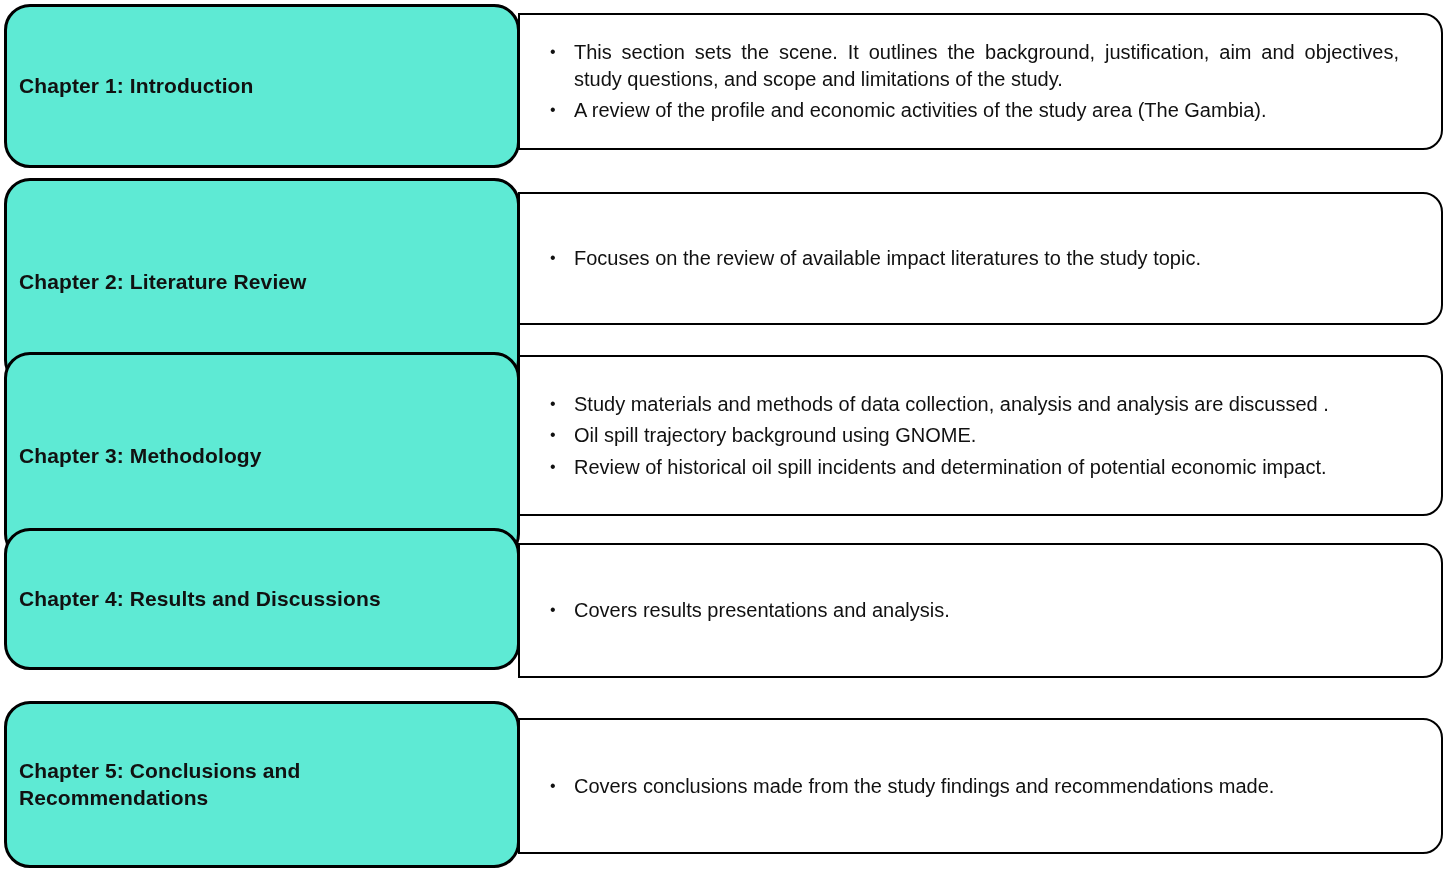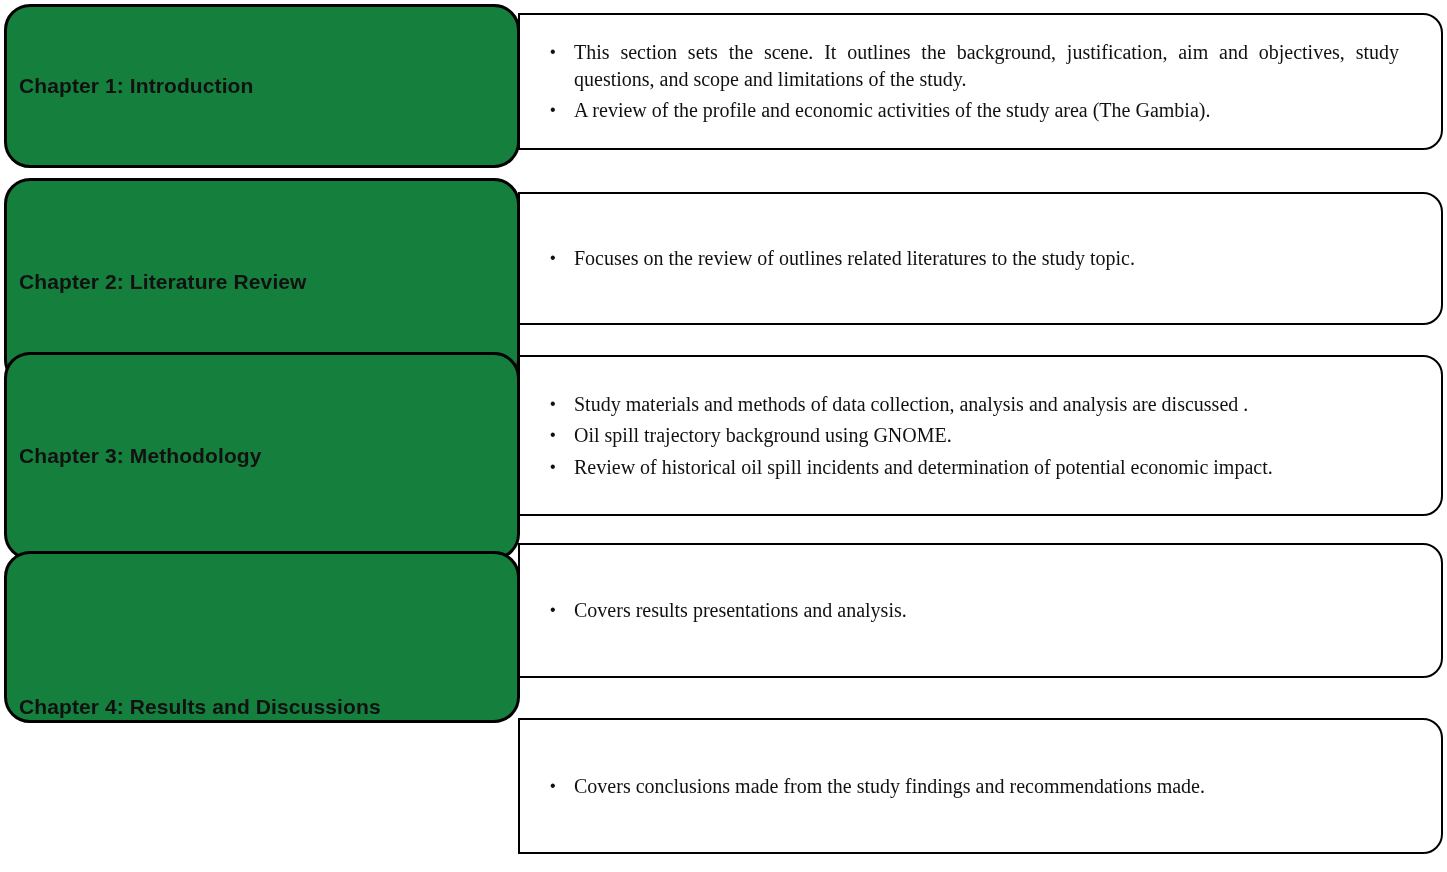--- a/index.html
+++ b/index.html
@@ -16,21 +16,21 @@
     color: #111111;
     overflow: hidden;
   }
   .chapter-box {
     position: absolute;
     left: 4px;
     width: 516px;
     box-sizing: border-box;
     border: 3px solid #000000;
     border-radius: 26px;
-    background: #15803d;
+    background: #5eead4;
     z-index: 2;
     display: flex;
     align-items: center;
     padding: 0 22px 0 12px;
   }
   .chapter-title {
     font-weight: bold;
     font-size: 21px;
     line-height: 1.25;
     letter-spacing: 0.1px;
@@ -65,27 +65,26 @@
     flex: 0 0 24px;
     width: 24px;
     font-size: 16px;
     line-height: 1.65;
     text-align: left;
     padding-left: 2px;
   }
   .bullet-text {
     flex: 1 1 auto;
     text-align: justify;
-    font-family: Liberation Serif, serif;
   }
   
   #chap1 { top: 4px;   height: 164px; }
   #chap2 { top: 178px; height: 208px; }
   #chap3 { top: 352px; height: 208px; }
-  #chap4 { top: 551px; height: 172px; align-items: flex-end; }
+  #chap4 { top: 528px; height: 142px; }
   #chap5 { top: 701px; height: 167px; }
   #desc1 { top: 13px;  height: 137px; }
   #desc2 { top: 192px; height: 133px; }
   #desc3 { top: 355px; height: 161px; }
   #desc4 { top: 543px; height: 135px; }
   #desc5 { top: 718px; height: 136px; }
 </style>
 </head>
 <body>
 
@@ -104,21 +103,21 @@
     </ul>
   </div>
   <div class="chapter-box" id="chap1">
     <span class="chapter-title">Chapter 1: Introduction</span>
   </div>
 
   <div class="desc-box" id="desc2">
     <ul class="bullet-list">
       <li class="bullet-item">
         <span class="bullet-marker">•</span>
-        <span class="bullet-text">Focuses on the review of outlines related literatures to the study topic.</span>
+        <span class="bullet-text">Focuses on the review of available impact literatures to the study topic.</span>
       </li>
     </ul>
   </div>
   <div class="chapter-box" id="chap2">
     <span class="chapter-title">Chapter 2: Literature Review</span>
   </div>
 
   <div class="desc-box" id="desc3">
     <ul class="bullet-list">
       <li class="bullet-item">
@@ -152,14 +151,17 @@
   </div>
 
   <div class="desc-box" id="desc5">
     <ul class="bullet-list">
       <li class="bullet-item">
         <span class="bullet-marker">•</span>
         <span class="bullet-text">Covers conclusions made from the study findings and recommendations made.</span>
       </li>
     </ul>
   </div>
+  <div class="chapter-box" id="chap5">
+    <span class="chapter-title">Chapter 5: Conclusions and Recommendations</span>
+  </div>
 
 </div>
 
 </body></html>

